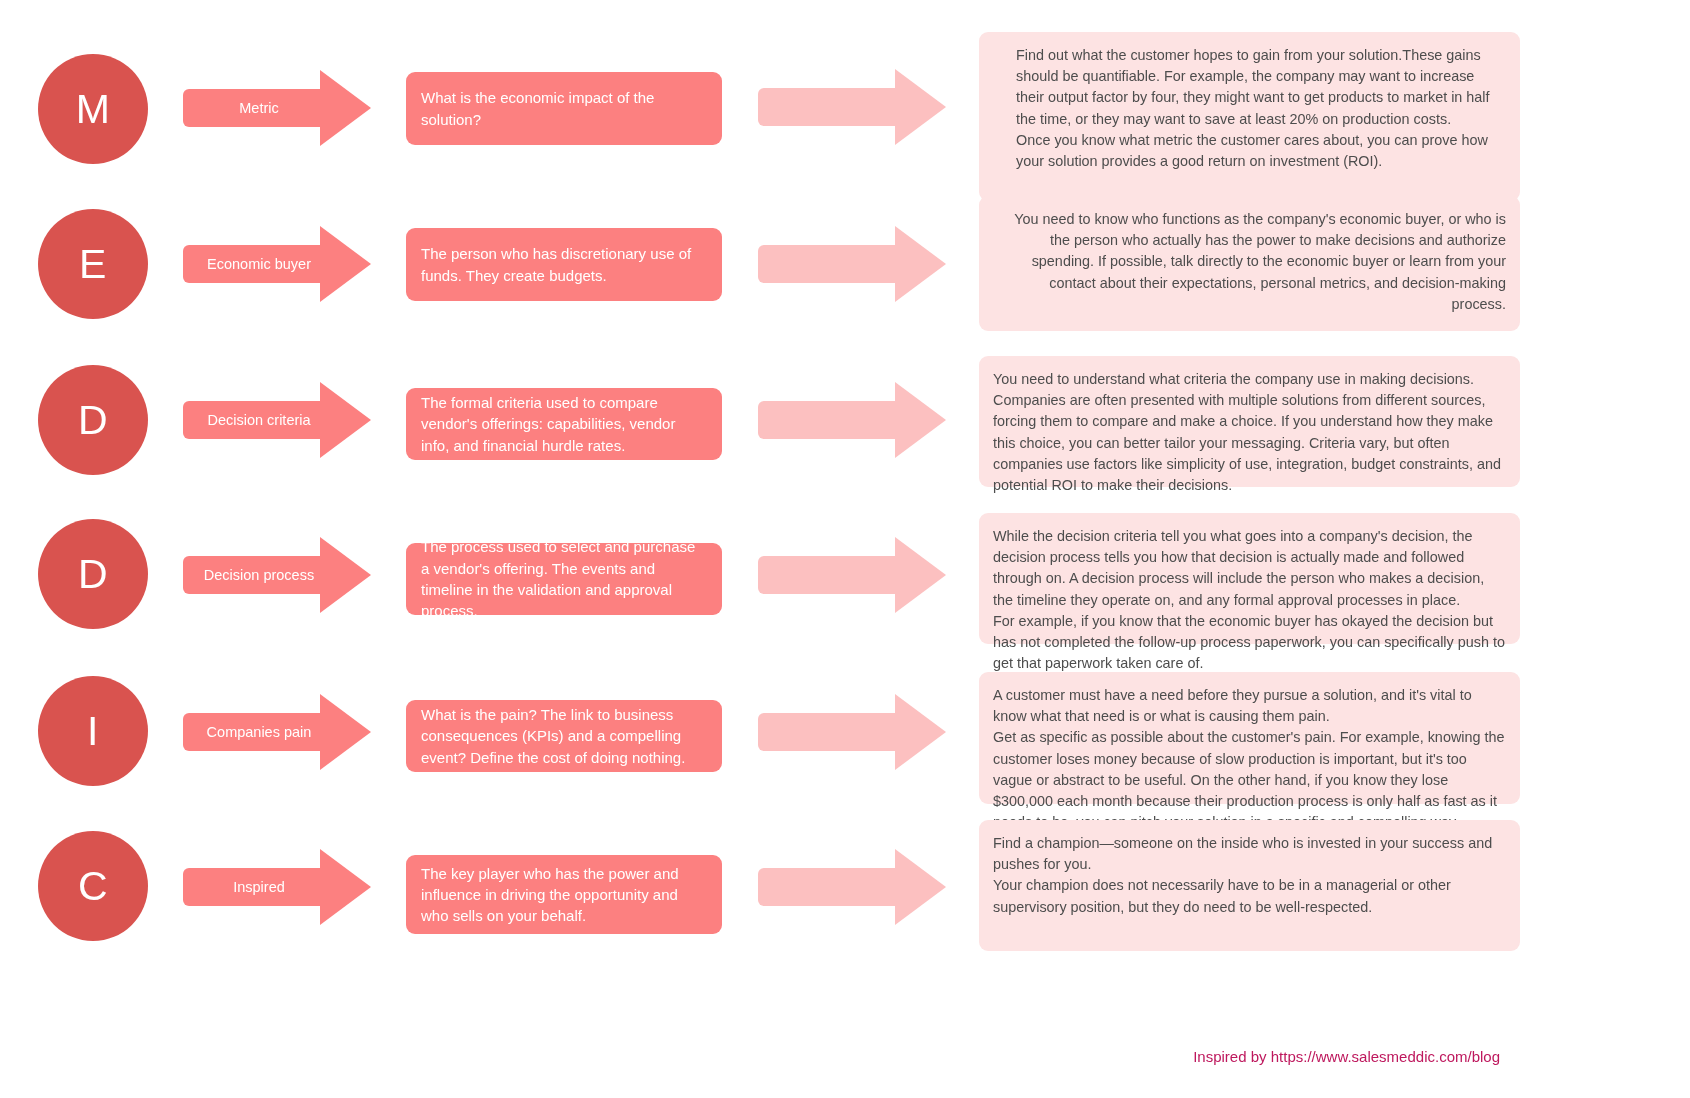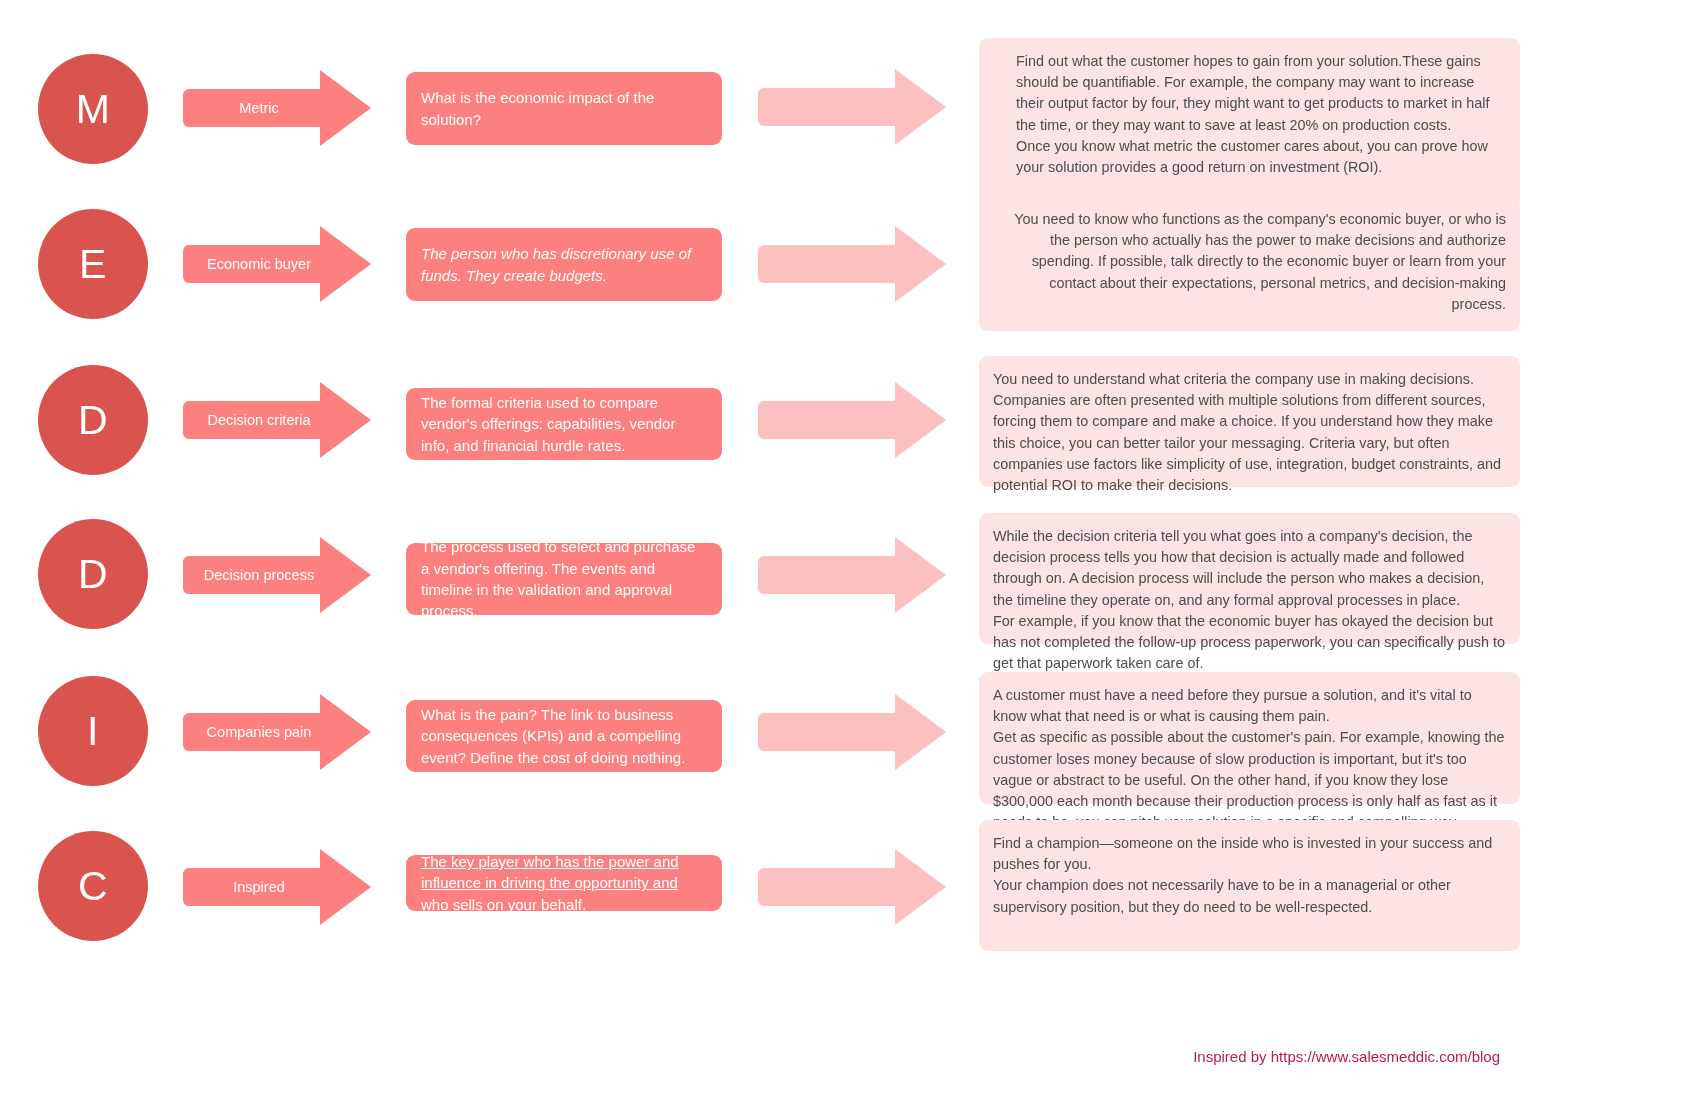--- a/index.html
+++ b/index.html
@@ -169,36 +169,36 @@
       <div class="head"></div>
       <div class="arrow-text">Metric</div>
     </div>
     <div class="def-card" style="top:72px; height:73px;">
       <span>What is the economic impact of the solution?</span>
     </div>
     <div class="plain-arrow" style="top:69px;">
       <div class="shaft"></div>
       <div class="head"></div>
     </div>
-    <div class="explain-panel" style="top:38px; height:169px;padding-left:37px;">
+    <div class="explain-panel" style="top:32px; height:169px;padding-left:37px;">
       <p style="white-space:pre-line;">Find out what the customer hopes to gain from your solution.These gains should be quantifiable. For example, the company may want to increase their output factor by four, they might want to get products to market in half the time, or they may want to save at least 20% on production costs.
 Once you know what metric the customer cares about, you can prove how your solution provides a good return on investment (ROI).</p>
     </div>
   </div>
 
   <div class="row" style="top:0;">
     <div class="letter-circle" style="top:209px;">
       <span>E</span>
     </div>
     <div class="label-arrow" style="top:226px;">
       <div class="shaft"></div>
       <div class="head"></div>
       <div class="arrow-text">Economic buyer</div>
     </div>
-    <div class="def-card" style="top:228px; height:73px;font-style:italic;">
+    <div class="def-card" style="top:228px; height:73px;">
       <span>The person who has discretionary use of funds. They create budgets.</span>
     </div>
     <div class="plain-arrow" style="top:226px;">
       <div class="shaft"></div>
       <div class="head"></div>
     </div>
     <div class="explain-panel" style="top:196px; height:135px;text-align:right;">
       <p style="white-space:pre-line;">You need to know who functions as the company's economic buyer, or who is the person who actually has the power to make decisions and authorize spending. If possible, talk directly to the economic buyer or learn from your contact about their expectations, personal metrics, and decision-making process.</p>
     </div>
   </div>
@@ -270,21 +270,21 @@
 
   <div class="row" style="top:0;">
     <div class="letter-circle" style="top:831px;">
       <span>C</span>
     </div>
     <div class="label-arrow" style="top:849px;">
       <div class="shaft"></div>
       <div class="head"></div>
       <div class="arrow-text">Inspired</div>
     </div>
-    <div class="def-card" style="top:855px; height:56px;text-decoration:underline;">
+    <div class="def-card" style="top:855px; height:79px;">
       <span>The key player who has the power and influence in driving the opportunity and who sells on your behalf.</span>
     </div>
     <div class="plain-arrow" style="top:849px;">
       <div class="shaft"></div>
       <div class="head"></div>
     </div>
     <div class="explain-panel" style="top:820px; height:131px;">
       <p style="white-space:pre-line;">Find a champion—someone on the inside who is invested in your success and pushes for you.
 Your champion does not necessarily have to be in a managerial or other supervisory position, but they do need to be well-respected.</p>
     </div>

